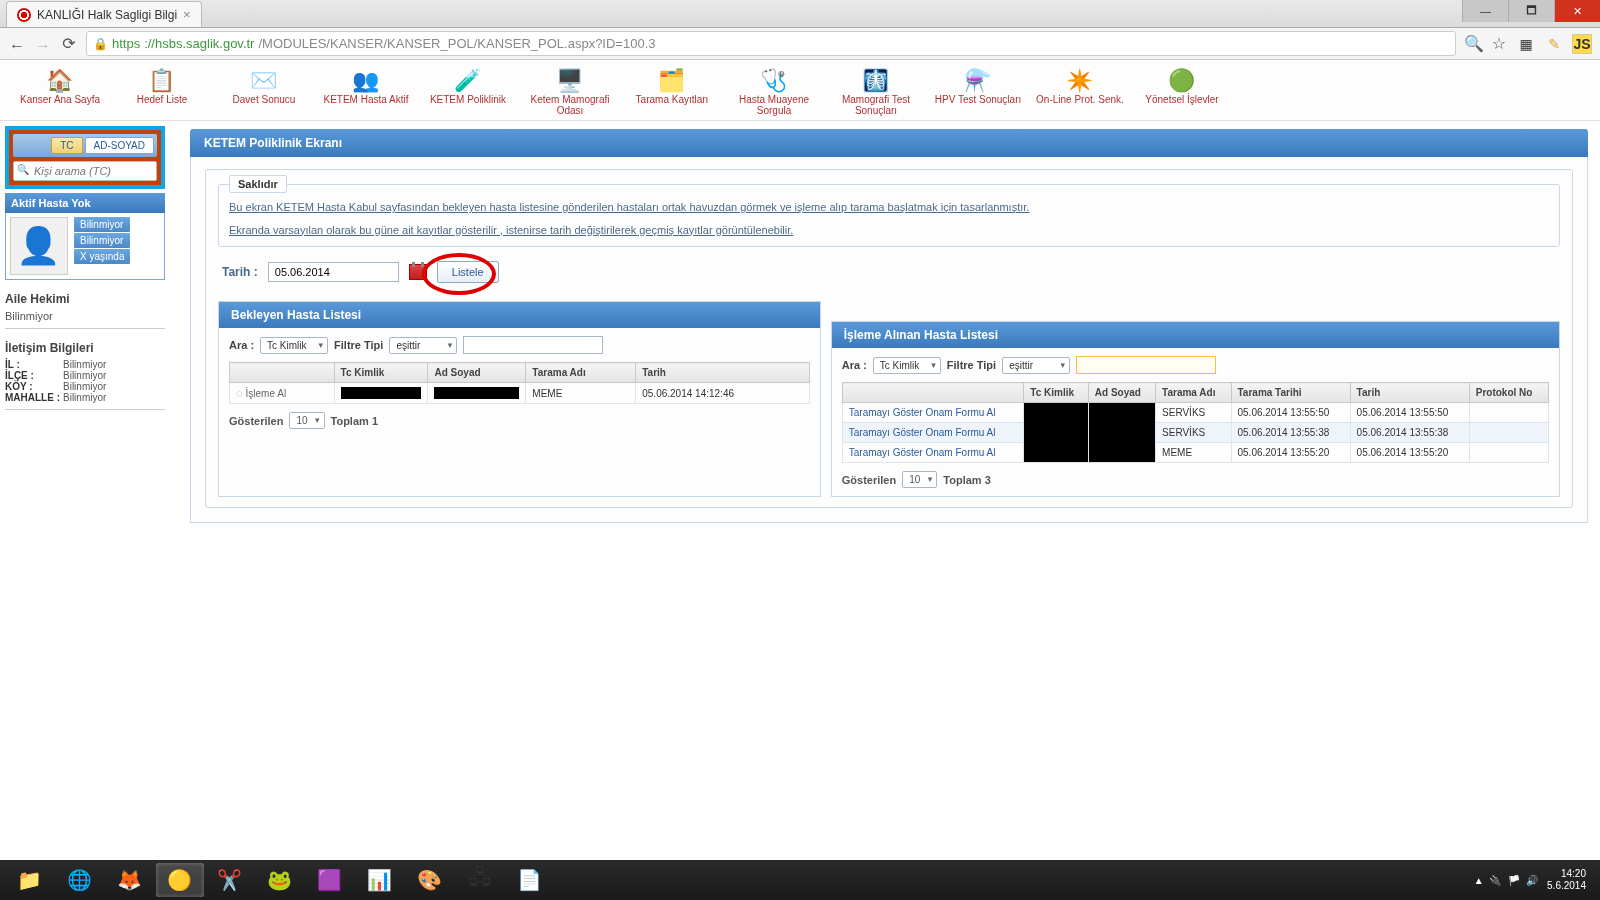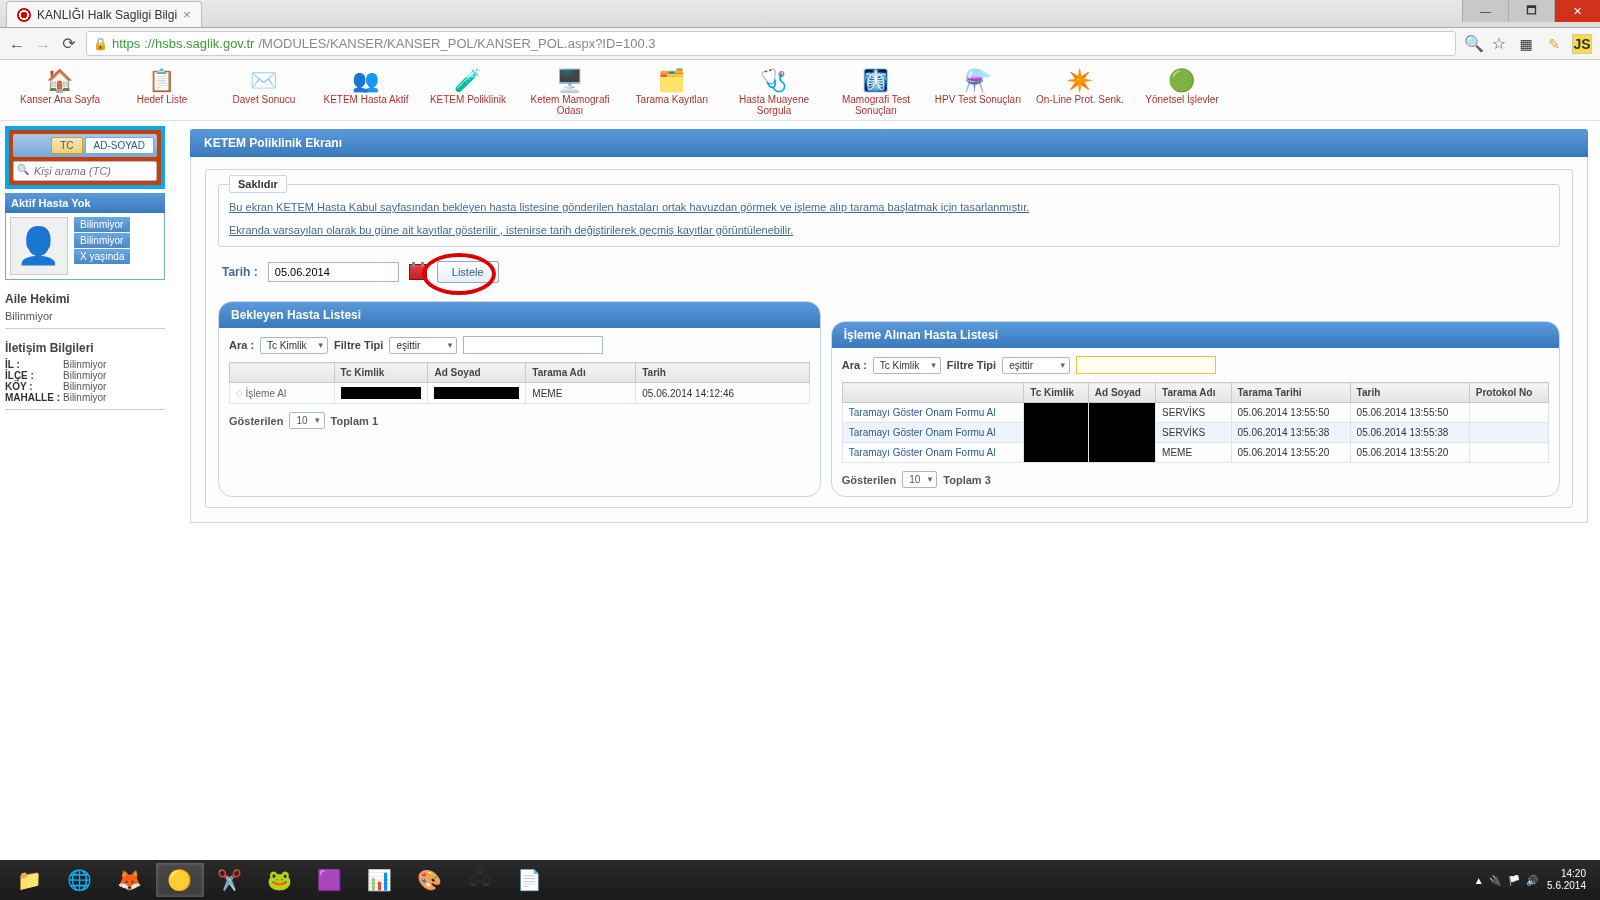--- a/index.html
+++ b/index.html
@@ -62,21 +62,21 @@
 
 .tarih-row{display:flex;align-items:center;gap:10px;margin:14px 0 18px 4px;}
 .tarih-row label{font-weight:bold;font-size:12px;color:#4a6a8a;}
 .tarih-row input{border:1px solid #a8b8c8;padding:3px 6px;font-size:11px;width:131px;}
 .cal-ico{width:18px;height:16px;background:linear-gradient(#e04040,#c02020);border:1px solid #a00;position:relative;}
 .cal-ico::before{content:"";position:absolute;top:-3px;left:2px;width:3px;height:5px;background:#888;box-shadow:9px 0 #888;}
 .btn{background:linear-gradient(#fff,#e8eef4);border:1px solid #8aaccc;color:#2a5a9a;padding:4px 14px;border-radius:2px;cursor:pointer;font-size:11px;}
 .red-circle{position:absolute;border:4px solid #d00;border-radius:50%;width:74px;height:42px;pointer-events:none;}
 
 .two-col{display:flex;gap:10px;}
-.col{flex:1;border:1px solid #c8d8e8;border-radius:14px;overflow:hidden;}
+.col{flex:1;border:1px solid #c8d8e8;border-radius:0;overflow:hidden;}
 .col.left{flex:0.95;}
 .col.right{flex:1.15;margin-top:20px;}
 .col-hdr{background:linear-gradient(#5a9adb,#3a7abc);color:#fff;font-weight:bold;font-size:12px;padding:6px 12px;}
 .col-body{padding:8px 10px;}
 .filter-row{display:flex;align-items:center;gap:6px;margin-bottom:8px;font-size:11px;}
 .filter-row strong{font-size:11px;color:#444;}
 .combo{border:1px solid #a8b8c8;padding:2px 18px 2px 6px;font-size:10px;background:#fff;position:relative;min-width:68px;display:inline-block; border-radius:2px;}
 .combo::after{content:"▾";position:absolute;right:4px;top:2px;color:#666;font-size:9px;}
 .txt-in{border:1px solid #a8b8c8;padding:2px 4px;font-size:11px;width:140px;height:18px;}
 .txt-in.hl{border-color:#f0c040;background:#fffef0;}

